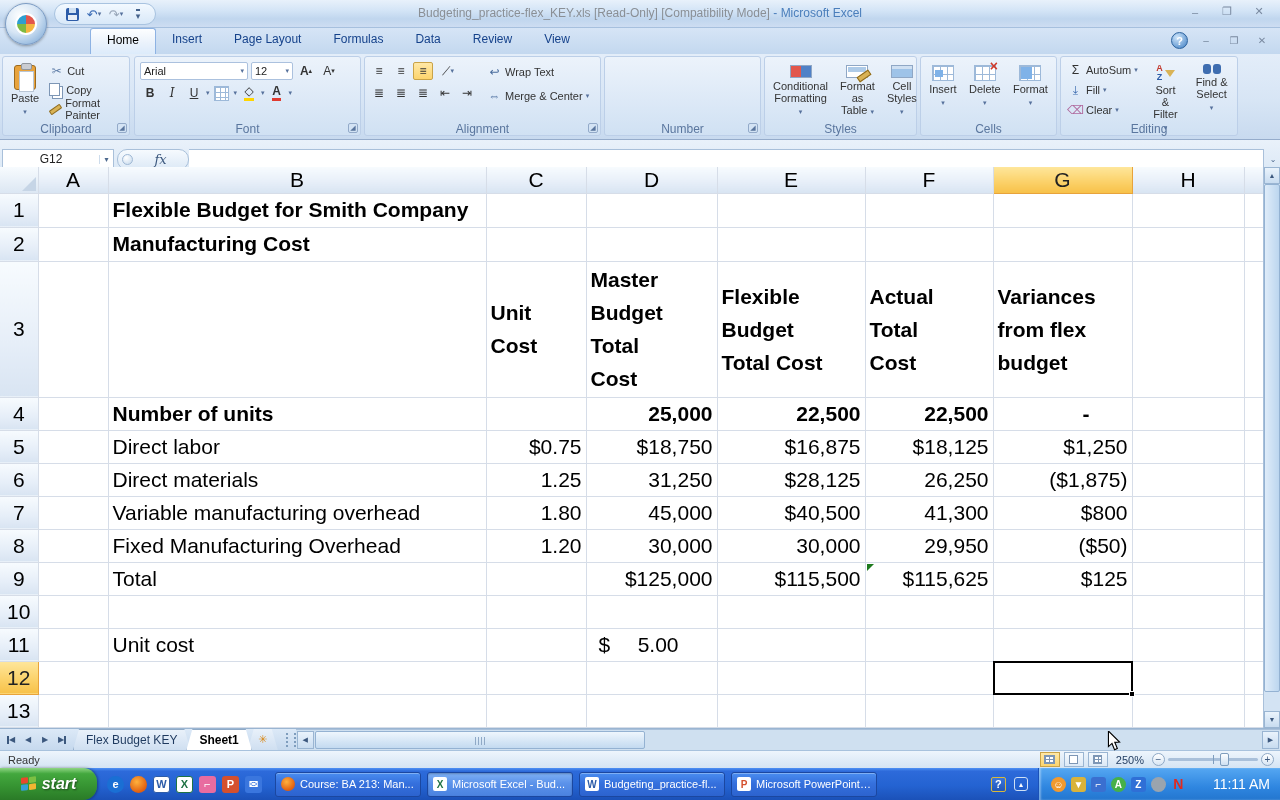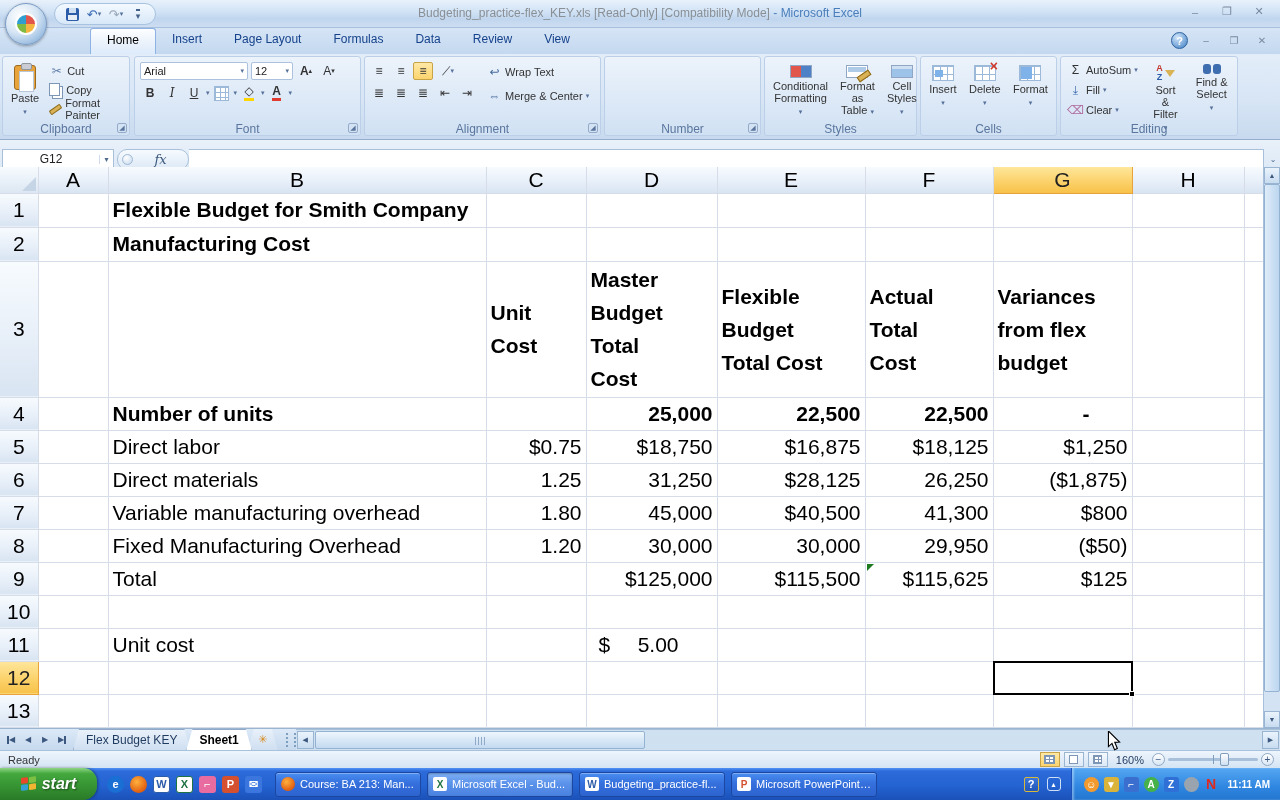--- a/index.html
+++ b/index.html
@@ -198,21 +198,21 @@
     font-size:10px; font-weight:bold; }
   .tlabel { overflow:hidden; text-overflow:ellipsis; }
   .tray-pre { margin-left:auto; display:flex; align-items:center; gap:8px; margin-right:10px; }
   .qico { width:15px; height:15px; display:flex; align-items:center; justify-content:center; color:#fff; font-size:11px; font-weight:bold;
     background:linear-gradient(180deg,#3a76de,#2257b8); border:1px solid #d8b93c; border-radius:2px; }
   .chev { width:14px; height:14px; border:1px solid #cfe0f5; border-radius:3px; color:#fff; font-size:8px;
     display:flex; align-items:center; justify-content:center; }
   .tray { height:32px; display:flex; align-items:center; gap:5px; padding:0 10px 0 12px;
     background:linear-gradient(180deg,#55a7f2,#2f86e0 60%,#2376cf); border-left:1px solid #1b51b8; box-shadow:inset 2px 0 2px rgba(255,255,255,.35); }
   .tri { width:15px; height:15px; border-radius:50%; display:flex; align-items:center; justify-content:center; font-size:10px; font-weight:bold; color:#fff; }
-  .clock { color:#fff; font-size:10px; margin-left:4px; white-space:nowrap;font-weight:bold; }
+  .clock { color:#fff; font-size:14px; margin-left:22px; white-space:nowrap; }
 
   .cursor { position:absolute; left:1105px; top:731px; z-index:99; }
 </style>
 </head>
 <body>
 
 <div id="screen">
 
   <div class="titlebar">
     <div class="qat">
@@ -701,21 +701,21 @@
     <div class="sb-right">
       <div class="viewbtn hl">
           <span class="vg"></span>
         </div>
       <div class="viewbtn">
           <span class="vg" style="background:#fff; width:9px;"></span>
         </div>
       <div class="viewbtn">
           <span class="vg" style="width:9px;"></span>
         </div>
-      <span class="zoomtxt">160%</span>
+      <span class="zoomtxt">250%</span>
       <div class="zslider">
         <div class="zbtn">−</div>
         <div class="ztrack">
             <span class="ztick"></span>
             <span class="zthumb"></span>
           </div>
         <div class="zbtn">+</div>
       </div>
     </div>
   </div>

